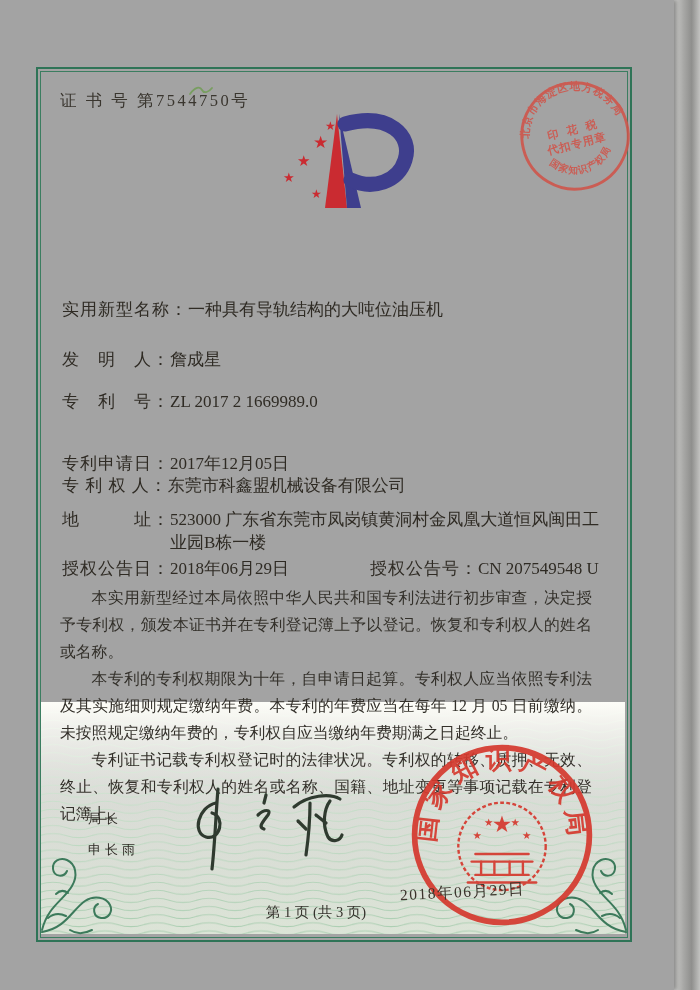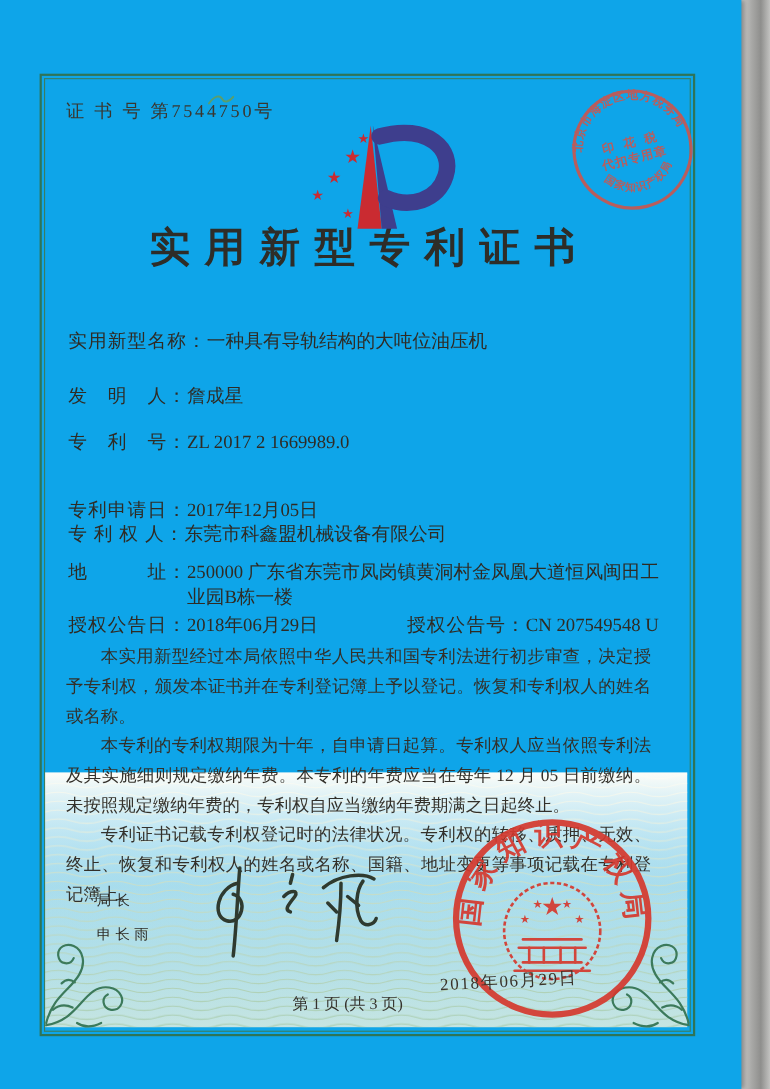--- a/index.html
+++ b/index.html
@@ -8,21 +8,21 @@
     background:#e8e8e8;
     font-family:"Liberation Serif","DejaVu Serif",serif;
     color:#2f2b26;
   }
   .scan-edge{
     position:absolute;right:0;top:0;width:28px;height:990px;
     background:linear-gradient(to right,#d6d6d4,#a9a9a7 40%,#8f8f8d 70%,#c2c2c0);
   }
   .paper{
     position:absolute;left:0;top:0;width:674px;height:990px;
-    background:#0ea5e9;
+    background:#a3a3a3;
     box-shadow:2px 0 4px rgba(0,0,0,.35);
   }
   .frame{
     position:absolute;left:36px;top:67px;width:592px;height:871px;
     border:2.5px solid #2f7457;
   }
   .frame-inner{
     position:absolute;inset:2px;border:1px solid #3b7d60;
   }
   .abs{position:absolute;}
@@ -141,39 +141,38 @@
     <text font-size="11" fill="#d0544a" font-weight="bold" letter-spacing="1">
       <textPath href="#tsTop" startOffset="50%" text-anchor="middle">北京市海淀区地方税务局</textPath>
     </text>
     <text font-size="10" fill="#d0544a" font-weight="bold" letter-spacing="1">
       <textPath href="#tsBot" startOffset="50%" text-anchor="middle">国家知识产权局</textPath>
     </text>
     <text x="60" y="57" text-anchor="middle" font-size="11.5" font-weight="bold" fill="#d0544a" letter-spacing="3">印 花 税</text>
     <text x="60" y="72" text-anchor="middle" font-size="11.5" font-weight="bold" fill="#d0544a" letter-spacing="1">代扣专用章</text>
   </svg>
 
-  <div class="abs doc-title">实用新型专利证书</div>
 
   <div class="abs field-row" style="top:298px">
     <span class="field-label">实用新型名称：</span><span class="field-value">一种具有导轨结构的大吨位油压机</span>
   </div>
   <div class="abs field-row" style="top:348px">
     <span class="field-label">发　明　人：</span><span class="field-value">詹成星</span>
   </div>
   <div class="abs field-row" style="top:390px">
     <span class="field-label">专　利　号：</span><span class="field-value">ZL 2017 2 1669989.0</span>
   </div>
   <div class="abs field-row" style="top:452px">
     <span class="field-label">专利申请日：</span><span class="field-value">2017年12月05日</span>
   </div>
   <div class="abs field-row" style="top:474px">
     <span class="field-label">专 利 权 人：</span><span class="field-value">东莞市科鑫盟机械设备有限公司</span>
   </div>
   <div class="abs field-row row-addr" style="top:508px">
-    <span class="field-label" style="vertical-align:top">地　　　址：</span><span class="field-value">250000 广东省东莞市凤岗镇黄洞村金凤凰大道恒风闽田工业园B栋一楼</span>
+    <span class="field-label" style="vertical-align:top">地　　　址：</span><span class="field-value">523000 广东省东莞市凤岗镇黄洞村金凤凰大道恒风闽田工业园B栋一楼</span>
   </div>
   <div class="abs field-row row-auth" style="top:557px">
     <span>
       <span class="field-label">授权公告日：</span><span class="field-value">2018年06月29日</span>
     </span>
     <span class="pair2">
       <span class="field-label">授权公告号：</span><span class="field-value">CN 207549548 U</span>
     </span>
   </div>
 

